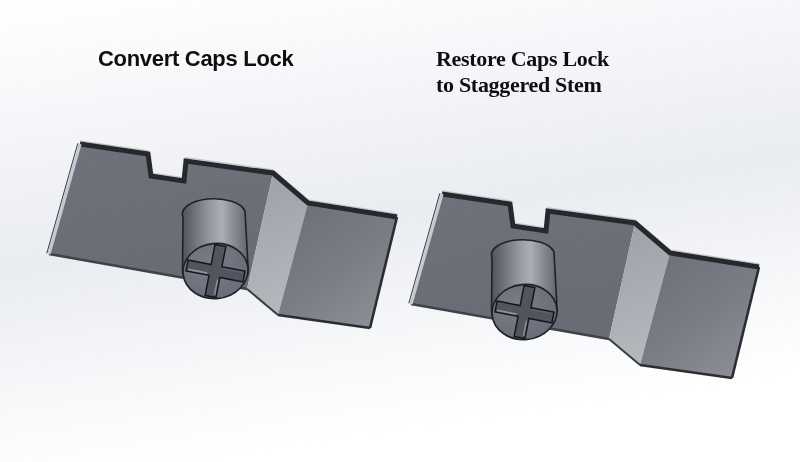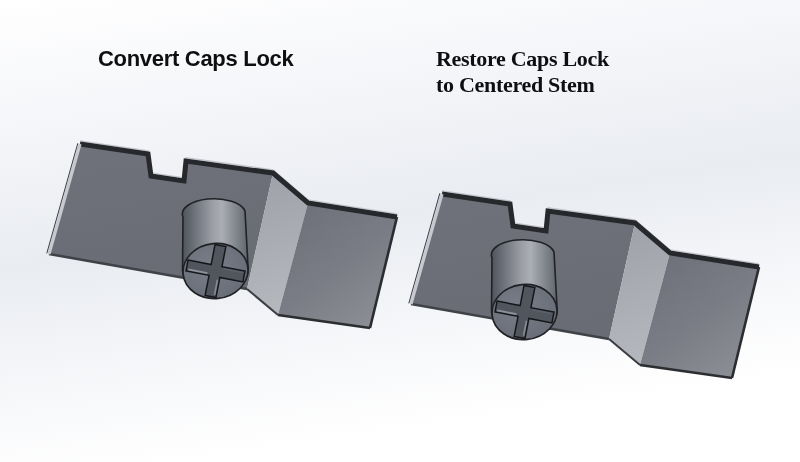--- a/index.html
+++ b/index.html
@@ -122,16 +122,16 @@
       </g>
     </g>
   </svg>
 
   <div class="caption" id="caption-left">
     <span>Convert Caps Lock</span><br>
   </div>
 
   <div class="caption" id="caption-right">
     <span>Restore Caps Lock</span><br>
-    <span>to Centered Stem</span>
+    <span>to Staggered Stem</span>
   </div>
 
 </div>
 
 </body></html>

